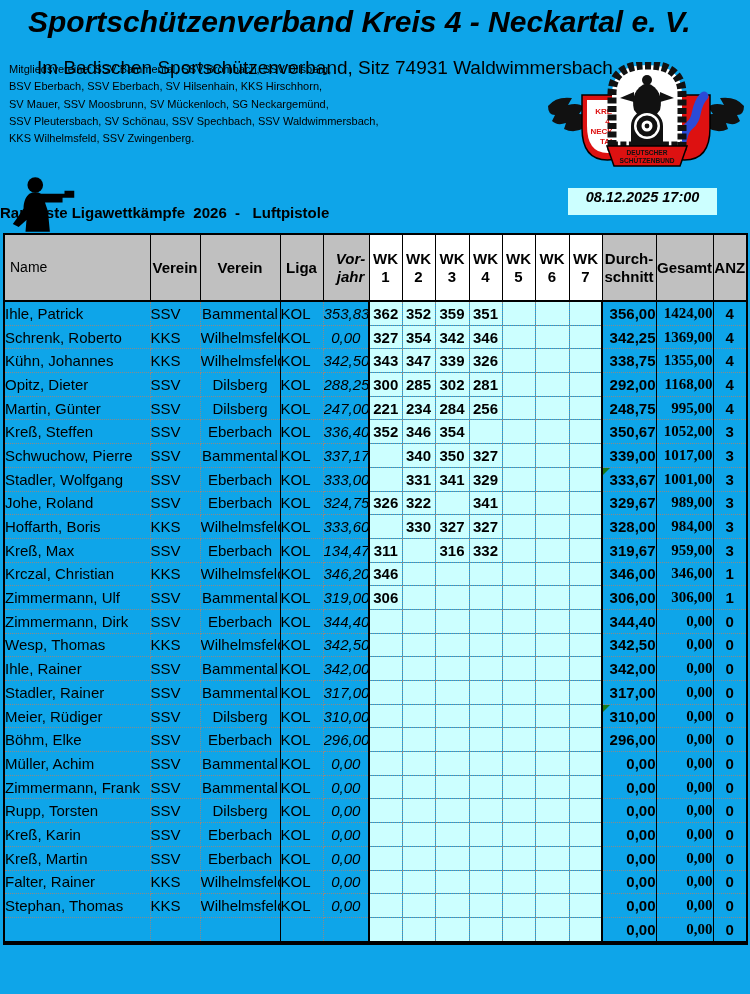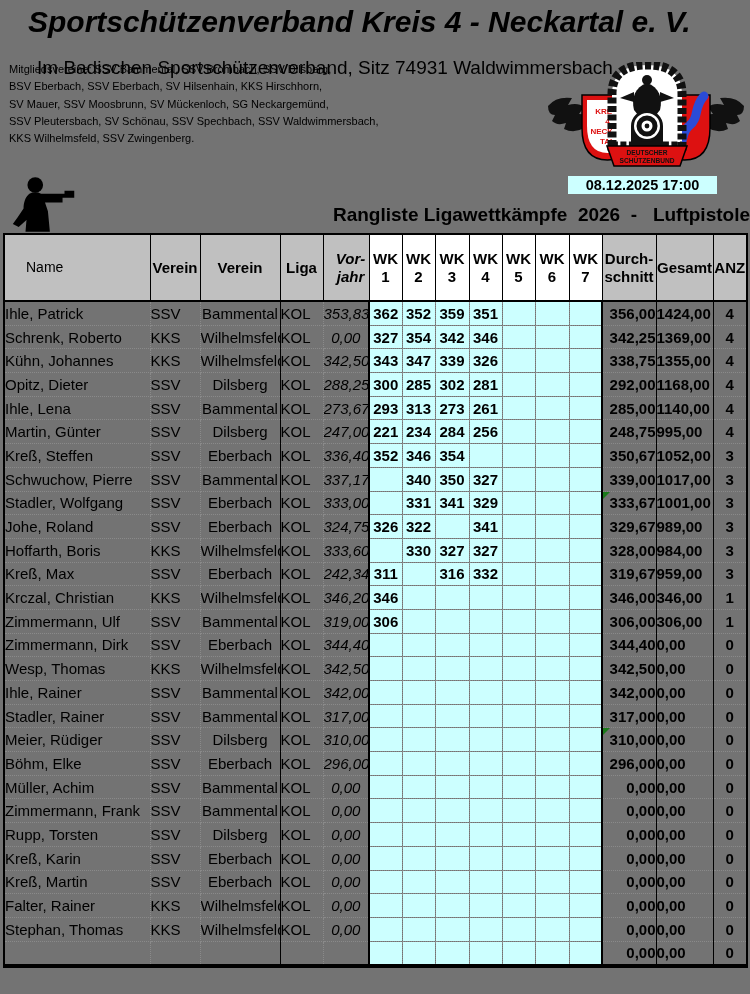--- a/index.html
+++ b/index.html
@@ -1,64 +1,64 @@
 <!DOCTYPE html>
 <html style="--header-gray: #c0c0c0; --wk-cyan: #ccffff; --badge-cyan: #ccffff; --marker-green: #1a7a1a; --logo-red: #dd1111; --logo-blue: #2b4bd7;"><head>
 <meta charset="utf-8">
 <style>
   html,body{margin:0;padding:0;background:#fff;}
-  .page{position:relative;width:750px;height:994px;background:#737373;overflow:hidden;
+  .page{position:relative;width:750px;height:994px;background:#0ea5e9;overflow:hidden;
         font-family:"Liberation Sans","DejaVu Sans",sans-serif;color:#000;}
 
   .title{position:absolute;top:5px;left:28px;font-size:30px;font-weight:bold;font-style:italic;
          letter-spacing:0px;white-space:pre;}
   .subtitle{position:absolute;top:37px;left:37px;font-size:19px;white-space:pre;margin-top:20px;}
   .members{position:absolute;top:61px;left:9px;font-size:11px;line-height:17.3px;white-space:pre-line;}
 
   .logo{position:absolute;left:546px;top:62px;width:200px;height:108px;}
   .logo .lred{fill:var(--logo-red,#dd1111);stroke:#000;stroke-width:1.5;}
   .logo .lwhite{fill:#fff;}
   .logo .lblack{fill:#111;}
   .logo .shield-text{fill:var(--logo-red,#dd1111);font-size:8px;font-weight:bold;text-anchor:middle;
          font-family:"Liberation Sans",sans-serif;}
   .logo .banner-text{fill:#111;font-size:6.6px;font-weight:bold;text-anchor:middle;
          font-family:"Liberation Sans",sans-serif;}
 
-  .date-badge{position:absolute;left:568px;top:176px;width:149px;height:18px;line-height:18px;
-         background:var(--badge-cyan,#ccffff);text-align:center;font-size:14.5px;font-weight:bold;}
+  .date-badge{position:absolute;left:568px;top:188px;width:149px;height:27px;line-height:18px;
+         background:var(--badge-cyan,#ccffff);text-align:center;font-size:14.5px;font-weight:bold;font-style:italic;}
 
   .shooter{position:absolute;left:6px;top:176px;width:78px;height:57px;}
 
-  .list-title{position:absolute;top:204px;left:0;width:750px;text-align:right;
-         font-size:19px;font-weight:bold;white-space:pre;}
+  .list-title{position:absolute;top:204px;left:0;width:750px;text-align:left;
+         font-size:15px;font-weight:bold;white-space:pre;}
 
   table.ranking{position:absolute;left:3px;top:233px;width:744px;border-collapse:collapse;
          table-layout:fixed;border:2px solid #000;border-bottom:4px solid #000;}
   table.ranking th{background:var(--header-gray,#c0c0c0);border:1px solid #000;font-size:15px;
          font-weight:bold;text-align:center;vertical-align:middle;white-space:pre-line;
          line-height:1.15;padding:0;height:65px;}
-  table.ranking th.h-name{text-align:left;font-weight:normal;font-size:14px;padding-left:21px;}
+  table.ranking th.h-name{text-align:left;font-weight:normal;font-size:14px;padding-left:5px;}
   table.ranking th.h-vorjahr{font-style:italic;padding-left:9px;}
   table.ranking th.h-wk{background:#fff;}
   table.ranking thead tr{border-bottom:2px solid #000;}
 
   table.ranking td{height:22.7px;padding:0;font-size:15px;vertical-align:middle;overflow:hidden;
          border-right:1px dotted #8a8a8a;border-bottom:1px dotted #8a8a8a;white-space:nowrap;}
   td.c-name{text-align:left;padding-left:5px;}
   td.c-club{text-align:left;}
   td.c-clubname{text-align:center;font-size:14.5px;border-right:1.5px solid #000 !important;}
   td.c-liga{font-size:11px;}
   td.c-vorjahr{text-align:center;font-style:italic;font-size:11.5px;border-right:2px solid #000 !important;margin-top:19px;}
   td.c-wk{background:var(--wk-cyan,#ccffff);text-align:center;font-weight:bold;
          border-right:1px dotted #7fa8b8;border-bottom:1px dotted #7fa8b8;}
   td.c-wk-last{border-right:2px solid #000 !important;}
   td.c-avg{text-align:right;padding-right:5px;font-weight:bold;font-size:14.5px;
          border-right:1px solid #000 !important;position:relative;}
-  td.c-total{padding-right:5px;font-weight:bold;font-size:14.5px;
-         border-right:1.5px solid #000 !important;}
+  td.c-total{text-align:right;padding-right:5px;font-weight:bold;font-size:14.5px;
+         border-right:1.5px solid #000 !important;font-family:Liberation Serif, serif;}
   td.c-anz{text-align:center;font-weight:bold;border-right:none;}
   td.marked::before{content:"";position:absolute;top:0;left:0;width:0;height:0;
          border-top:7px solid var(--marker-green,#1a7a1a);border-right:7px solid transparent;}
 </style>
 </head>
 <body>
 
 <div class="page">
 
   <div class="title">Sportschützenverband Kreis 4 - Neckartal e. V.</div>
@@ -223,37 +223,20 @@
           <td class="c-wk">302</td>
           <td class="c-wk">281</td>
           <td class="c-wk"></td>
           <td class="c-wk"></td>
           <td class="c-wk c-wk-last"></td>
           <td class="c-avg">292,00</td>
           <td class="c-total">1168,00</td>
           <td class="c-anz">4</td>
         </tr>
         <tr>
-          <td class="c-name">Ihle, Lena</td>
-          <td class="c-club">SSV</td>
-          <td class="c-clubname">Bammental</td>
-          <td class="c-liga">KOL</td>
-          <td class="c-vorjahr">273,67</td>
-          <td class="c-wk">293</td>
-          <td class="c-wk">313</td>
-          <td class="c-wk">273</td>
-          <td class="c-wk">261</td>
-          <td class="c-wk"></td>
-          <td class="c-wk"></td>
-          <td class="c-wk c-wk-last"></td>
-          <td class="c-avg">285,00</td>
-          <td class="c-total">1140,00</td>
-          <td class="c-anz">4</td>
-        </tr>
-        <tr>
           <td class="c-name">Martin, Günter</td>
           <td class="c-club">SSV</td>
           <td class="c-clubname">Dilsberg</td>
           <td class="c-liga">KOL</td>
           <td class="c-vorjahr">247,00</td>
           <td class="c-wk">221</td>
           <td class="c-wk">234</td>
           <td class="c-wk">284</td>
           <td class="c-wk">256</td>
           <td class="c-wk"></td>
@@ -346,21 +329,21 @@
           <td class="c-wk c-wk-last"></td>
           <td class="c-avg">328,00</td>
           <td class="c-total">984,00</td>
           <td class="c-anz">3</td>
         </tr>
         <tr>
           <td class="c-name">Kreß, Max</td>
           <td class="c-club">SSV</td>
           <td class="c-clubname">Eberbach</td>
           <td class="c-liga">KOL</td>
-          <td class="c-vorjahr">242,34</td>
+          <td class="c-vorjahr">134,47</td>
           <td class="c-wk">311</td>
           <td class="c-wk"></td>
           <td class="c-wk">316</td>
           <td class="c-wk">332</td>
           <td class="c-wk"></td>
           <td class="c-wk"></td>
           <td class="c-wk c-wk-last"></td>
           <td class="c-avg">319,67</td>
           <td class="c-total">959,00</td>
           <td class="c-anz">3</td>

